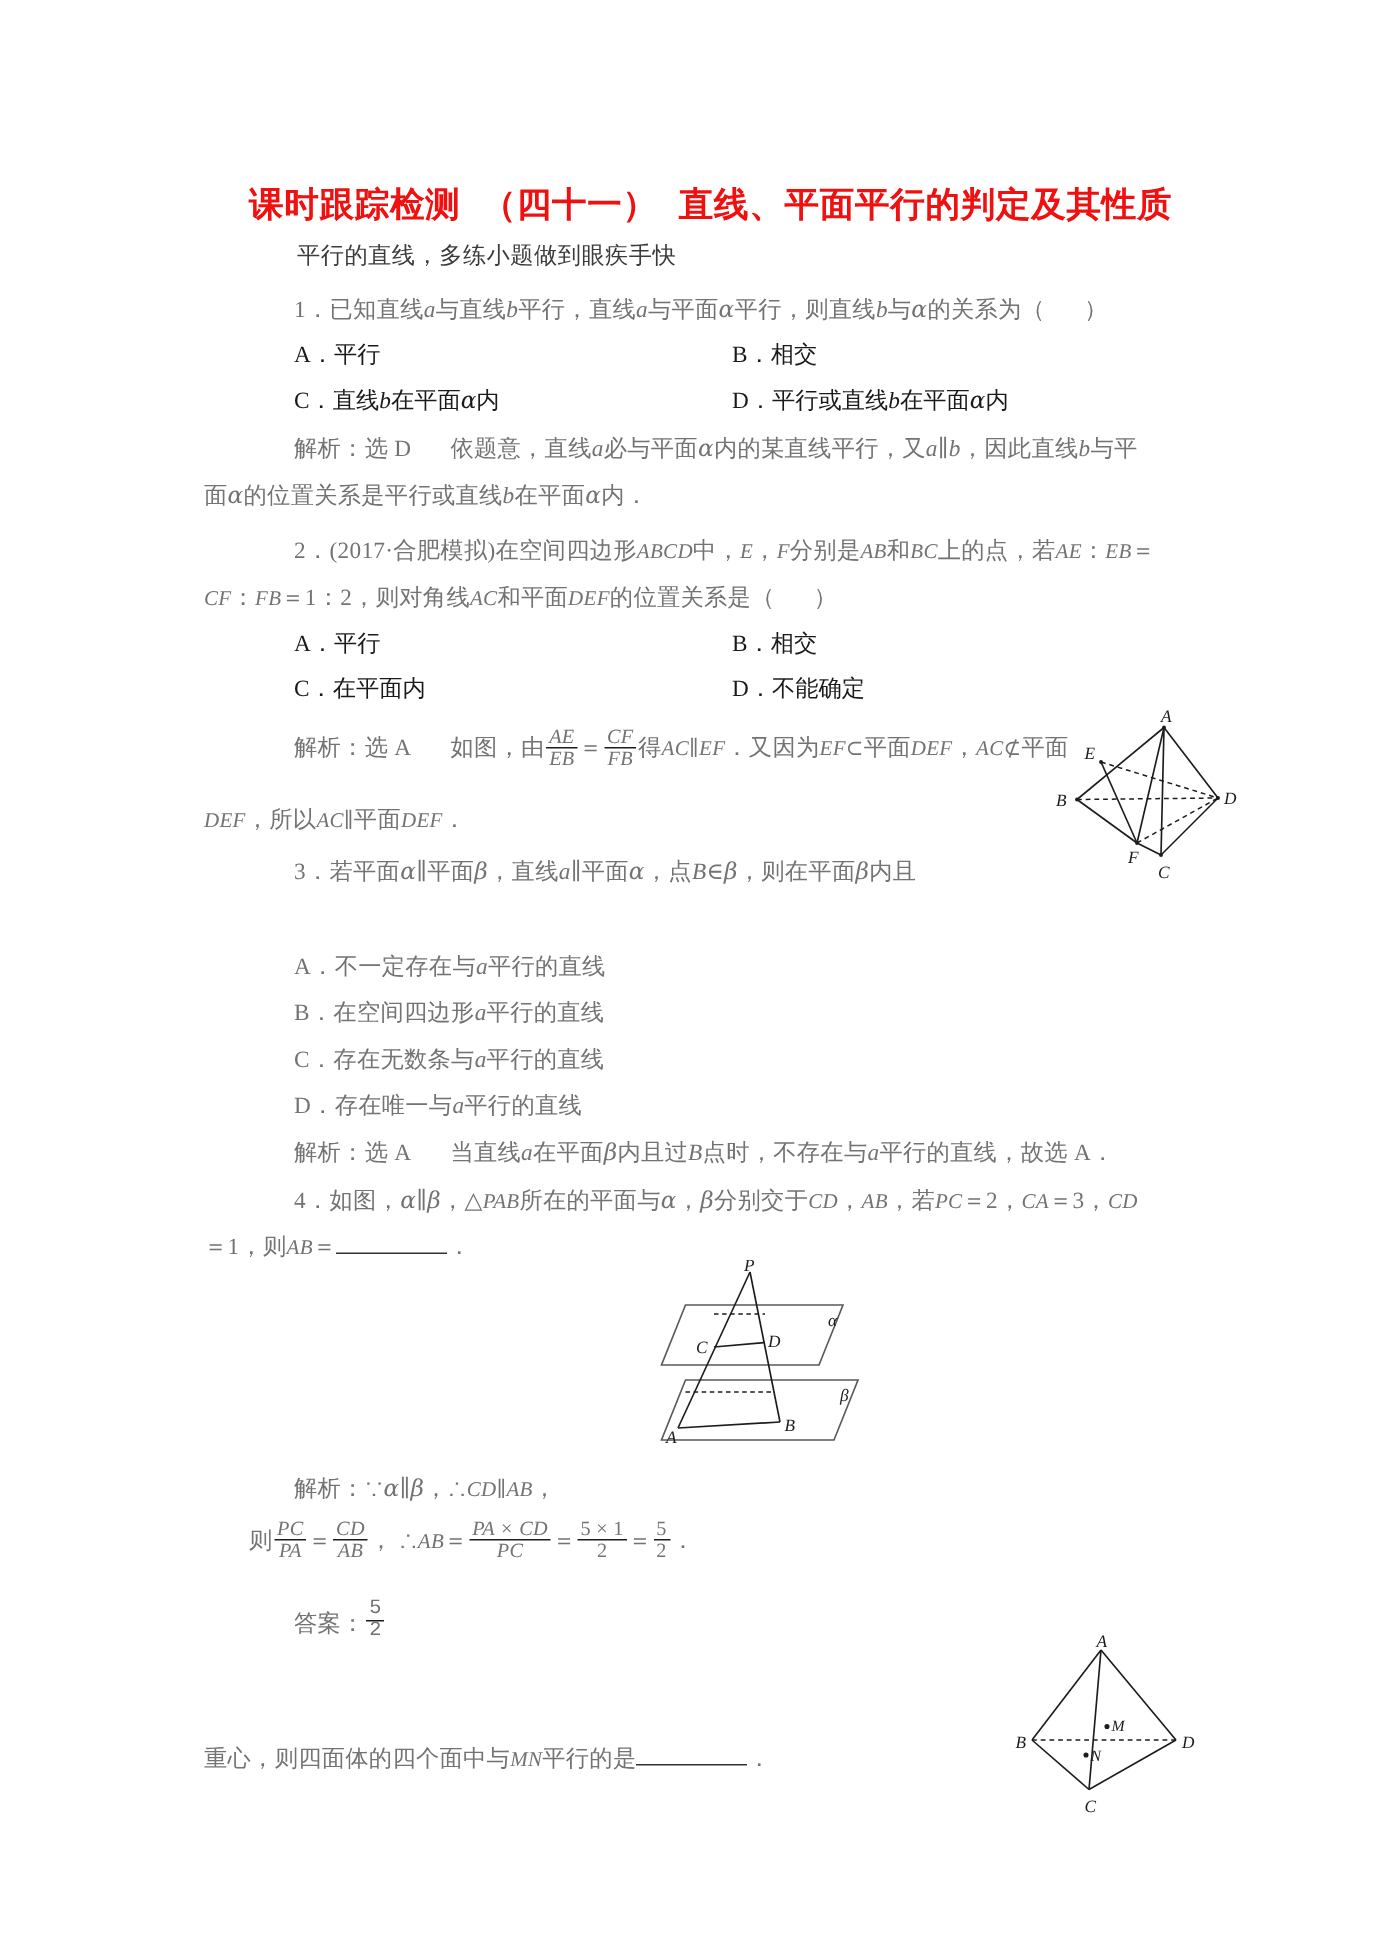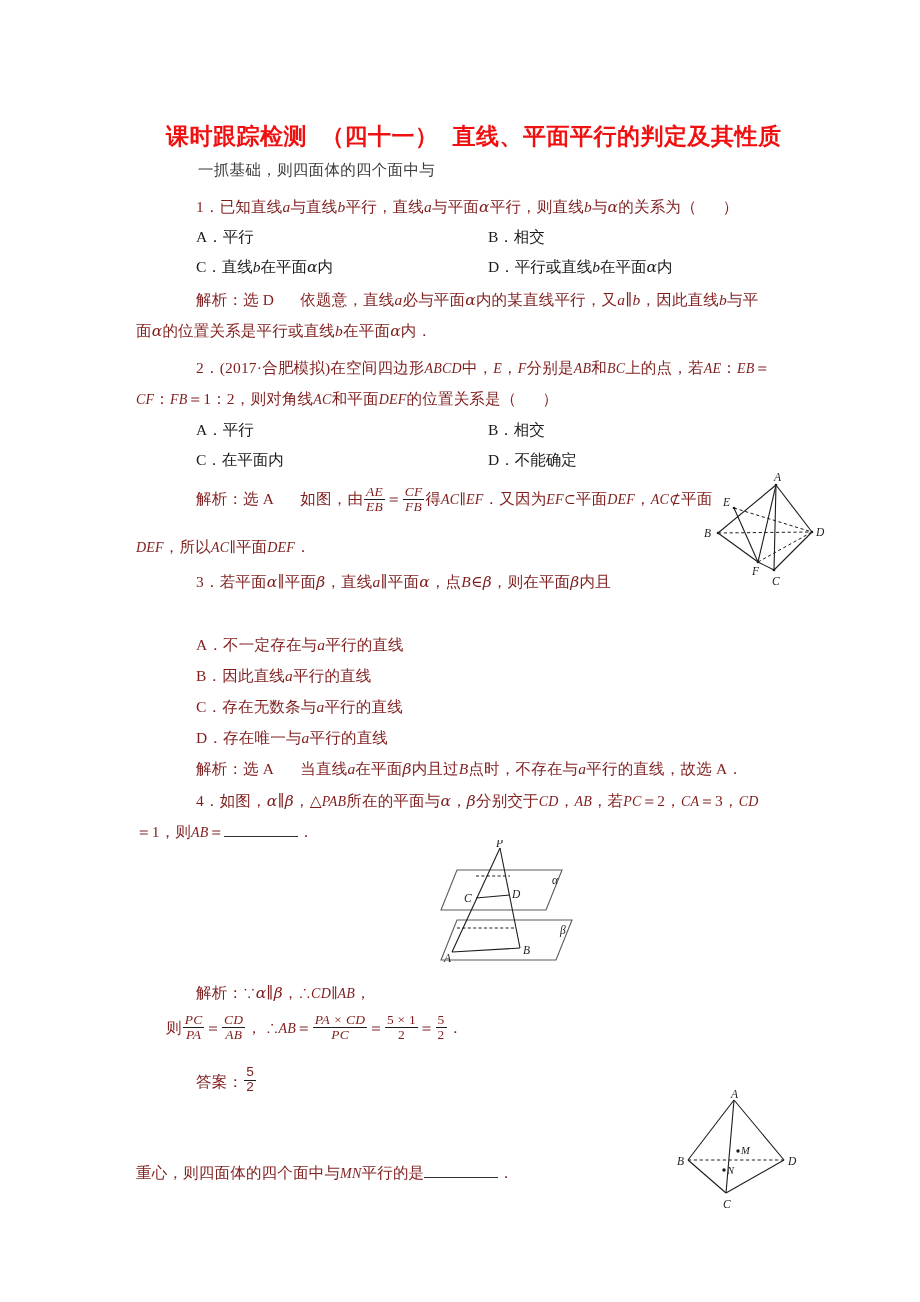--- a/index.html
+++ b/index.html
@@ -45,21 +45,21 @@
     font-size: 15.5px;
     color: #3b3b3b;
     letter-spacing: 0.3px;
   }
 
   
   .blk {
     position: absolute;
     font-size: 15.5px;
     line-height: 31px;
-    color: #7f1d1d;
+    color: #737373;
     letter-spacing: 0.2px;
   }
   .indent { padding-left: 30px; }
   .w-main { width: 668px; }
 
   .opt-row {
     position: absolute;
     font-size: 15.5px;
     line-height: 30px;
     width: 668px;
@@ -120,21 +120,21 @@
 </style>
 </head>
 <body>
 
 <div class="page">
 
   <div class="title-row">
     <span>课时跟踪检测</span><span class="t-gap"></span><span>（四十一）</span><span class="t-gap"></span><span>直线、平面平行的判定及其性质</span>
   </div>
 
-  <div class="subtitle">一抓基础，则四面体的四个面中与</div>
+  <div class="subtitle">平行的直线，多练小题做到眼疾手快</div>
 
   <div class="blk w-main indent" style="left:150px; top:191px;">
     <span>1．</span><span>已知直线</span><em class="mi">a</em><span>与直线</span><em class="mi">b</em><span>平行，直线</span><em class="mi">a</em><span>与平面</span><em class="grk">α</em><span>平行，则直线</span><em class="mi">b</em><span>与</span><em class="grk">α</em><span>的关系为（</span><span class="par"></span><span>）</span>
   </div>
 
   <div class="opt-row" style="left:150px; top:222px;">
     <span class="opt-a">A．平行</span>
     <span class="opt-b">B．相交</span>
   </div>
 
@@ -222,21 +222,21 @@
   </div>
 
   <div class="blk w-main indent" style="left:150px; top:566px;">
     <span>3．</span><span>若平面</span><em class="grk">α</em><span>∥平面</span><em class="grk">β</em><span>，直线</span><em class="mi">a∥</em><span>平面</span><em class="grk">α</em><span>，点</span><em class="mi">B∈</em><em class="grk">β</em><span>，则在平面</span><em class="grk">β</em><span>内且</span>
   </div>
 
   <div class="blk" style="left:180px; top:629px; width:600px;">
     <span>A．不一定存在与</span><em class="mi">a</em><span>平行的直线</span>
   </div>
   <div class="blk" style="left:180px; top:660px; width:600px;">
-    <span>B．因此直线</span><em class="mi">a</em><span>平行的直线</span>
+    <span>B．在空间四边形</span><em class="mi">a</em><span>平行的直线</span>
   </div>
   <div class="blk" style="left:180px; top:691px; width:600px;">
     <span>C．存在无数条与</span><em class="mi">a</em><span>平行的直线</span>
   </div>
   <div class="blk" style="left:180px; top:722px; width:600px;">
     <span>D．存在唯一与</span><em class="mi">a</em><span>平行的直线</span>
   </div>
 
   <div class="blk w-main indent" style="left:150px; top:753px;">
     <span>解析：选 A</span><span class="par"></span><span>当直线</span><em class="mi">a</em><span>在平面</span><em class="grk">β</em><span>内且过</span><em class="mi">B</em><span>点时，不存在与</span><em class="mi">a</em><span>平行的直线，故选 A．</span>

